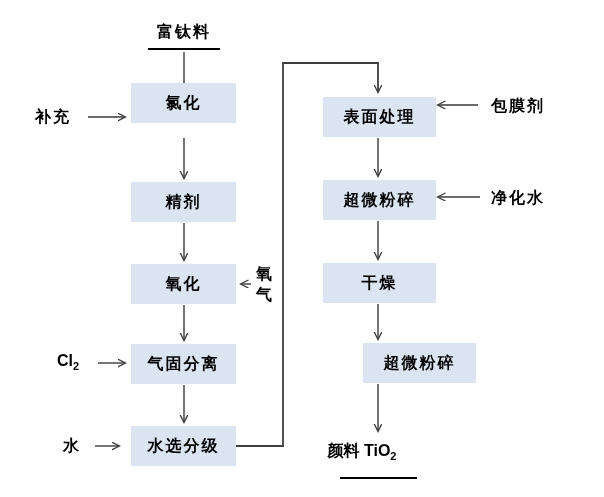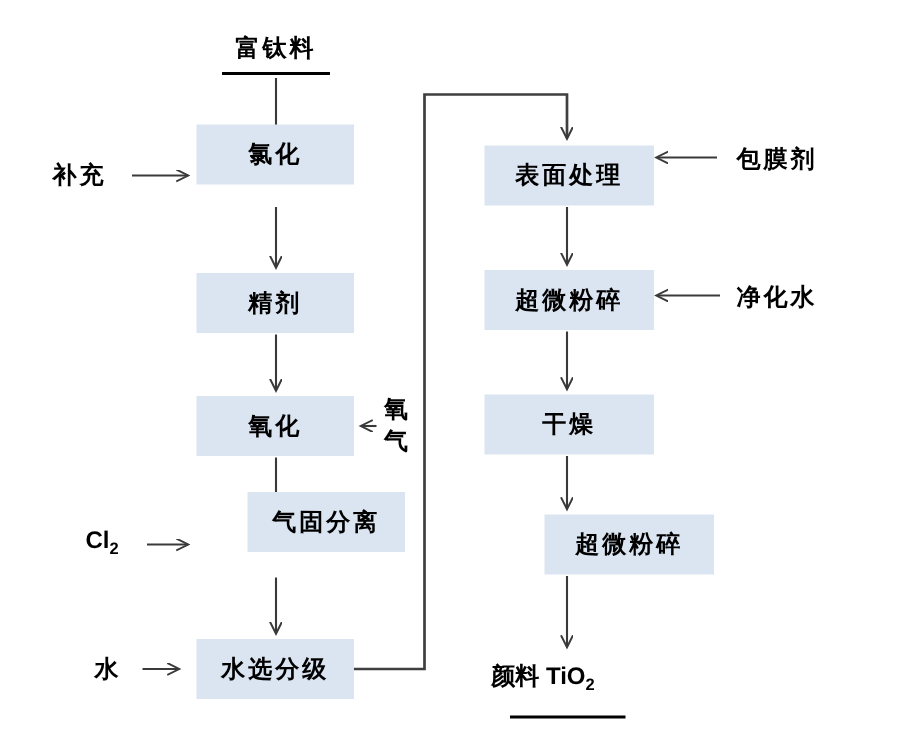--- a/index.html
+++ b/index.html
@@ -86,21 +86,21 @@
     <line x1="480" y1="197" x2="438" y2="197" stroke="#3a3a3a" stroke-width="1.4" marker-end="url(#arw)"></line>
 
     <path d="M236,446 L283,446 L283,63 L378,63 L378,92" fill="none" stroke="#3f3f3f" stroke-width="1.8" marker-end="url(#arw)"></path>
   </svg>
 
   <div class="title">富钛料</div>
 
   <div class="pbox lbox" style="top:83px;">氯化</div>
   <div class="pbox lbox" style="top:182px;">精剂</div>
   <div class="pbox lbox" style="top:264px;">氧化</div>
-  <div class="pbox lbox" style="top:328px;margin-left:34px;">气固分离</div>
+  <div class="pbox lbox" style="top:344px;">气固分离</div>
   <div class="pbox lbox" style="top:426px;">水选分级</div>
 
   <div class="pbox rbox" style="top:97px;">表面处理</div>
   <div class="pbox rbox" style="top:180px;">超微粉碎</div>
   <div class="pbox rbox" style="top:263px;">干燥</div>
   <div class="pbox rbox" style="top:343px;margin-left:40px;">超微粉碎</div>
 
   <div class="sidelabel" style="left:35px;top:107px;">补充</div>
 
   <div class="stacklabel" style="left:252px;top:263px;width:24px;">

